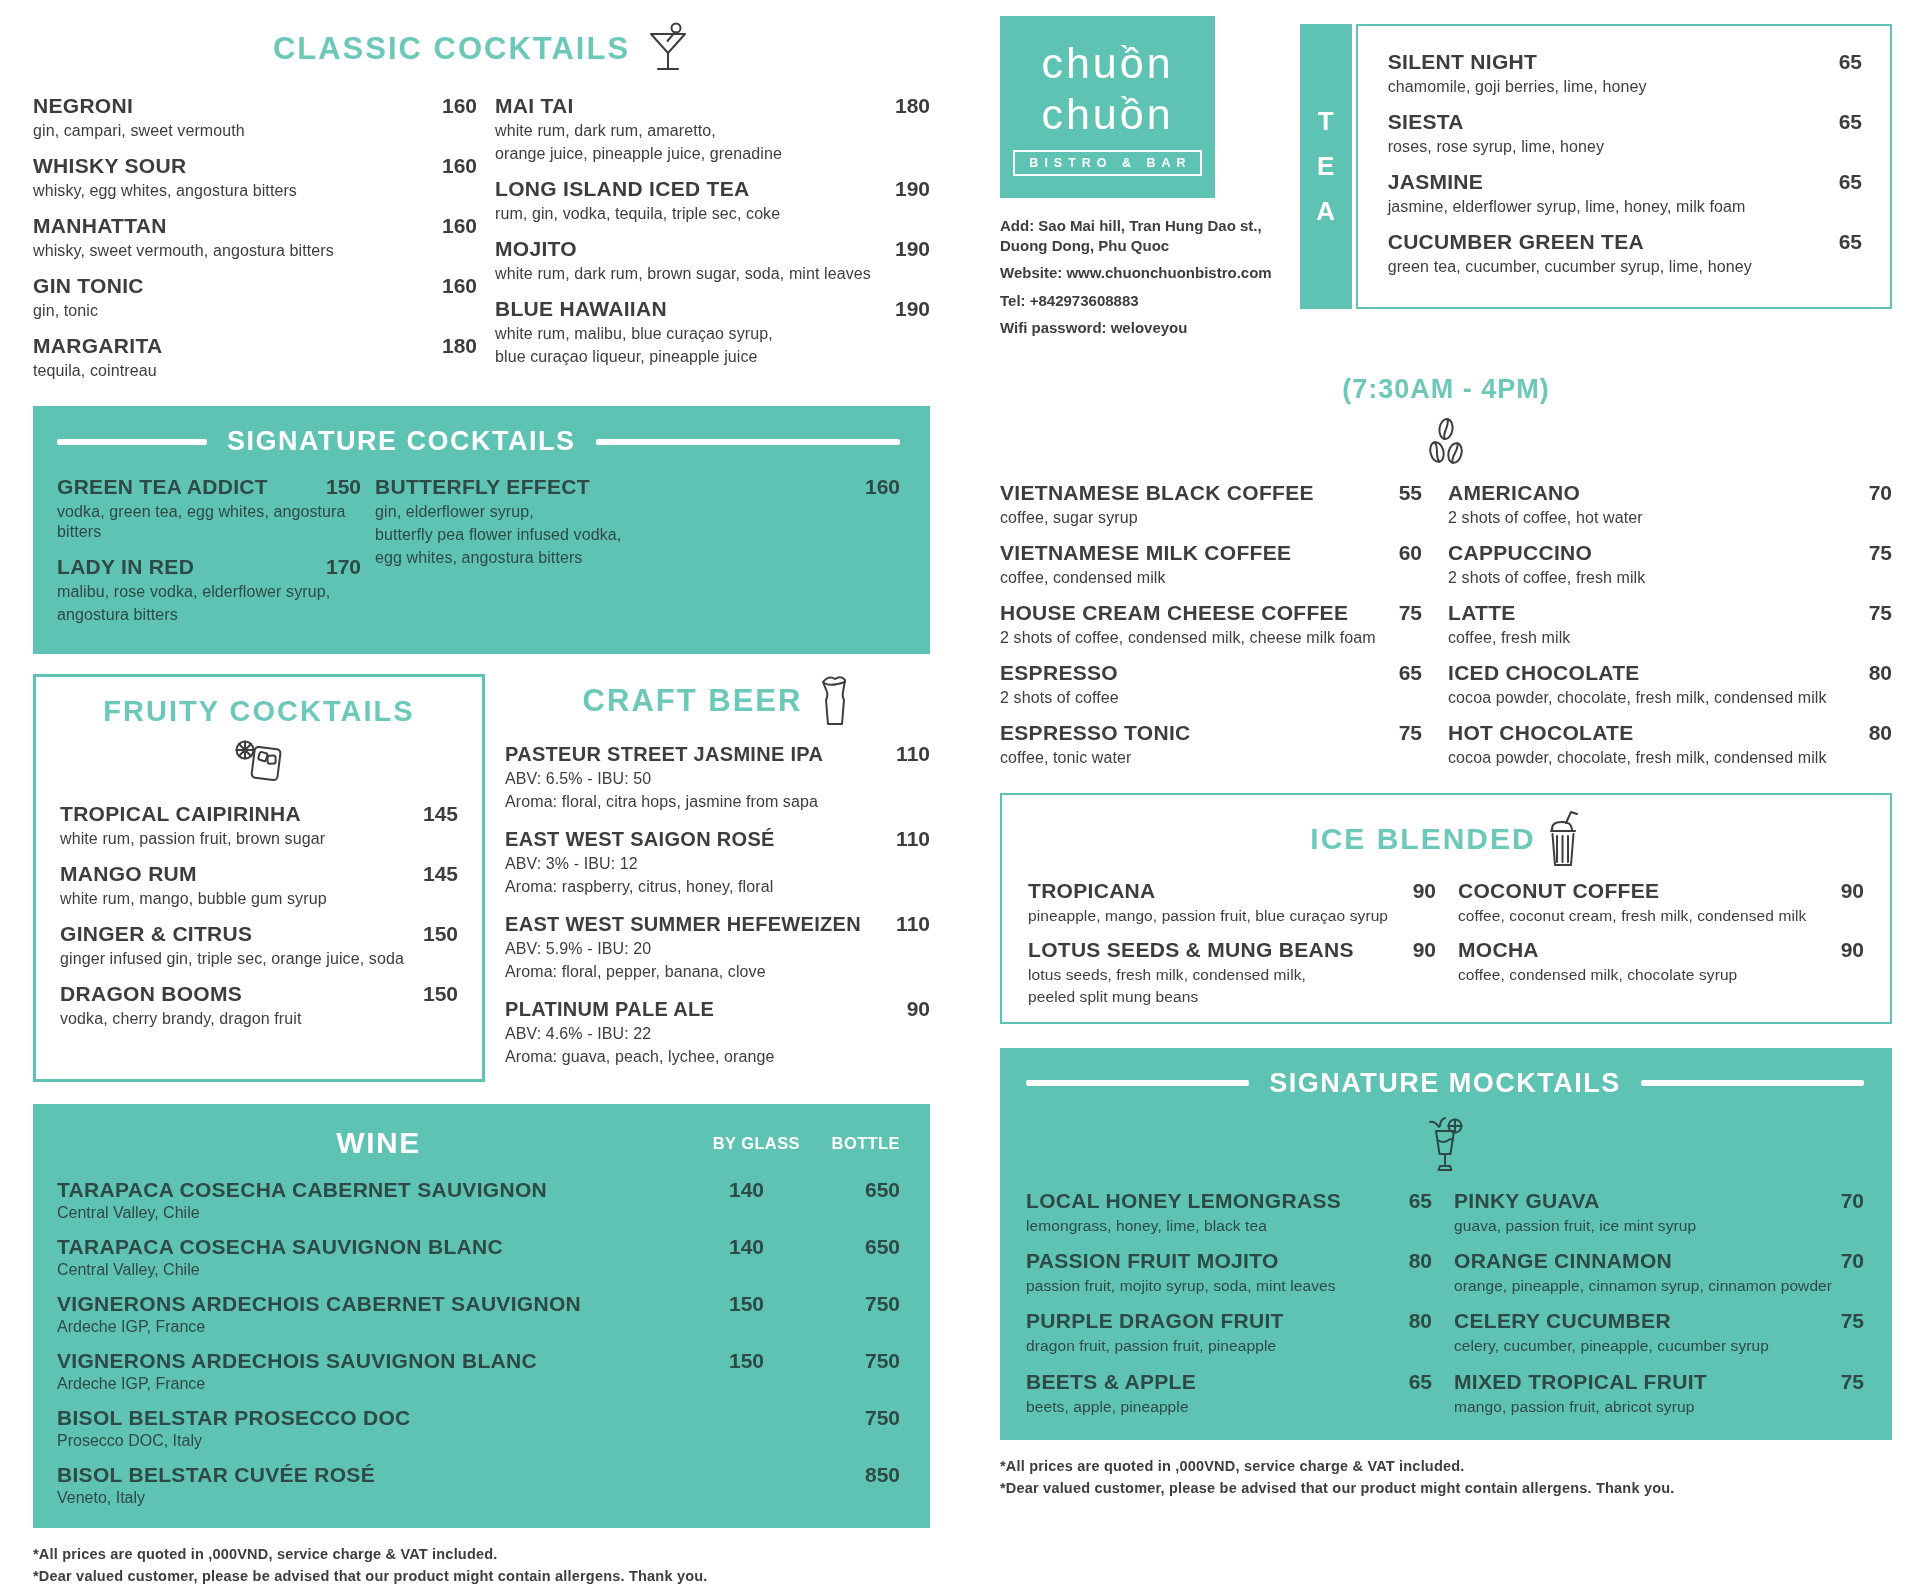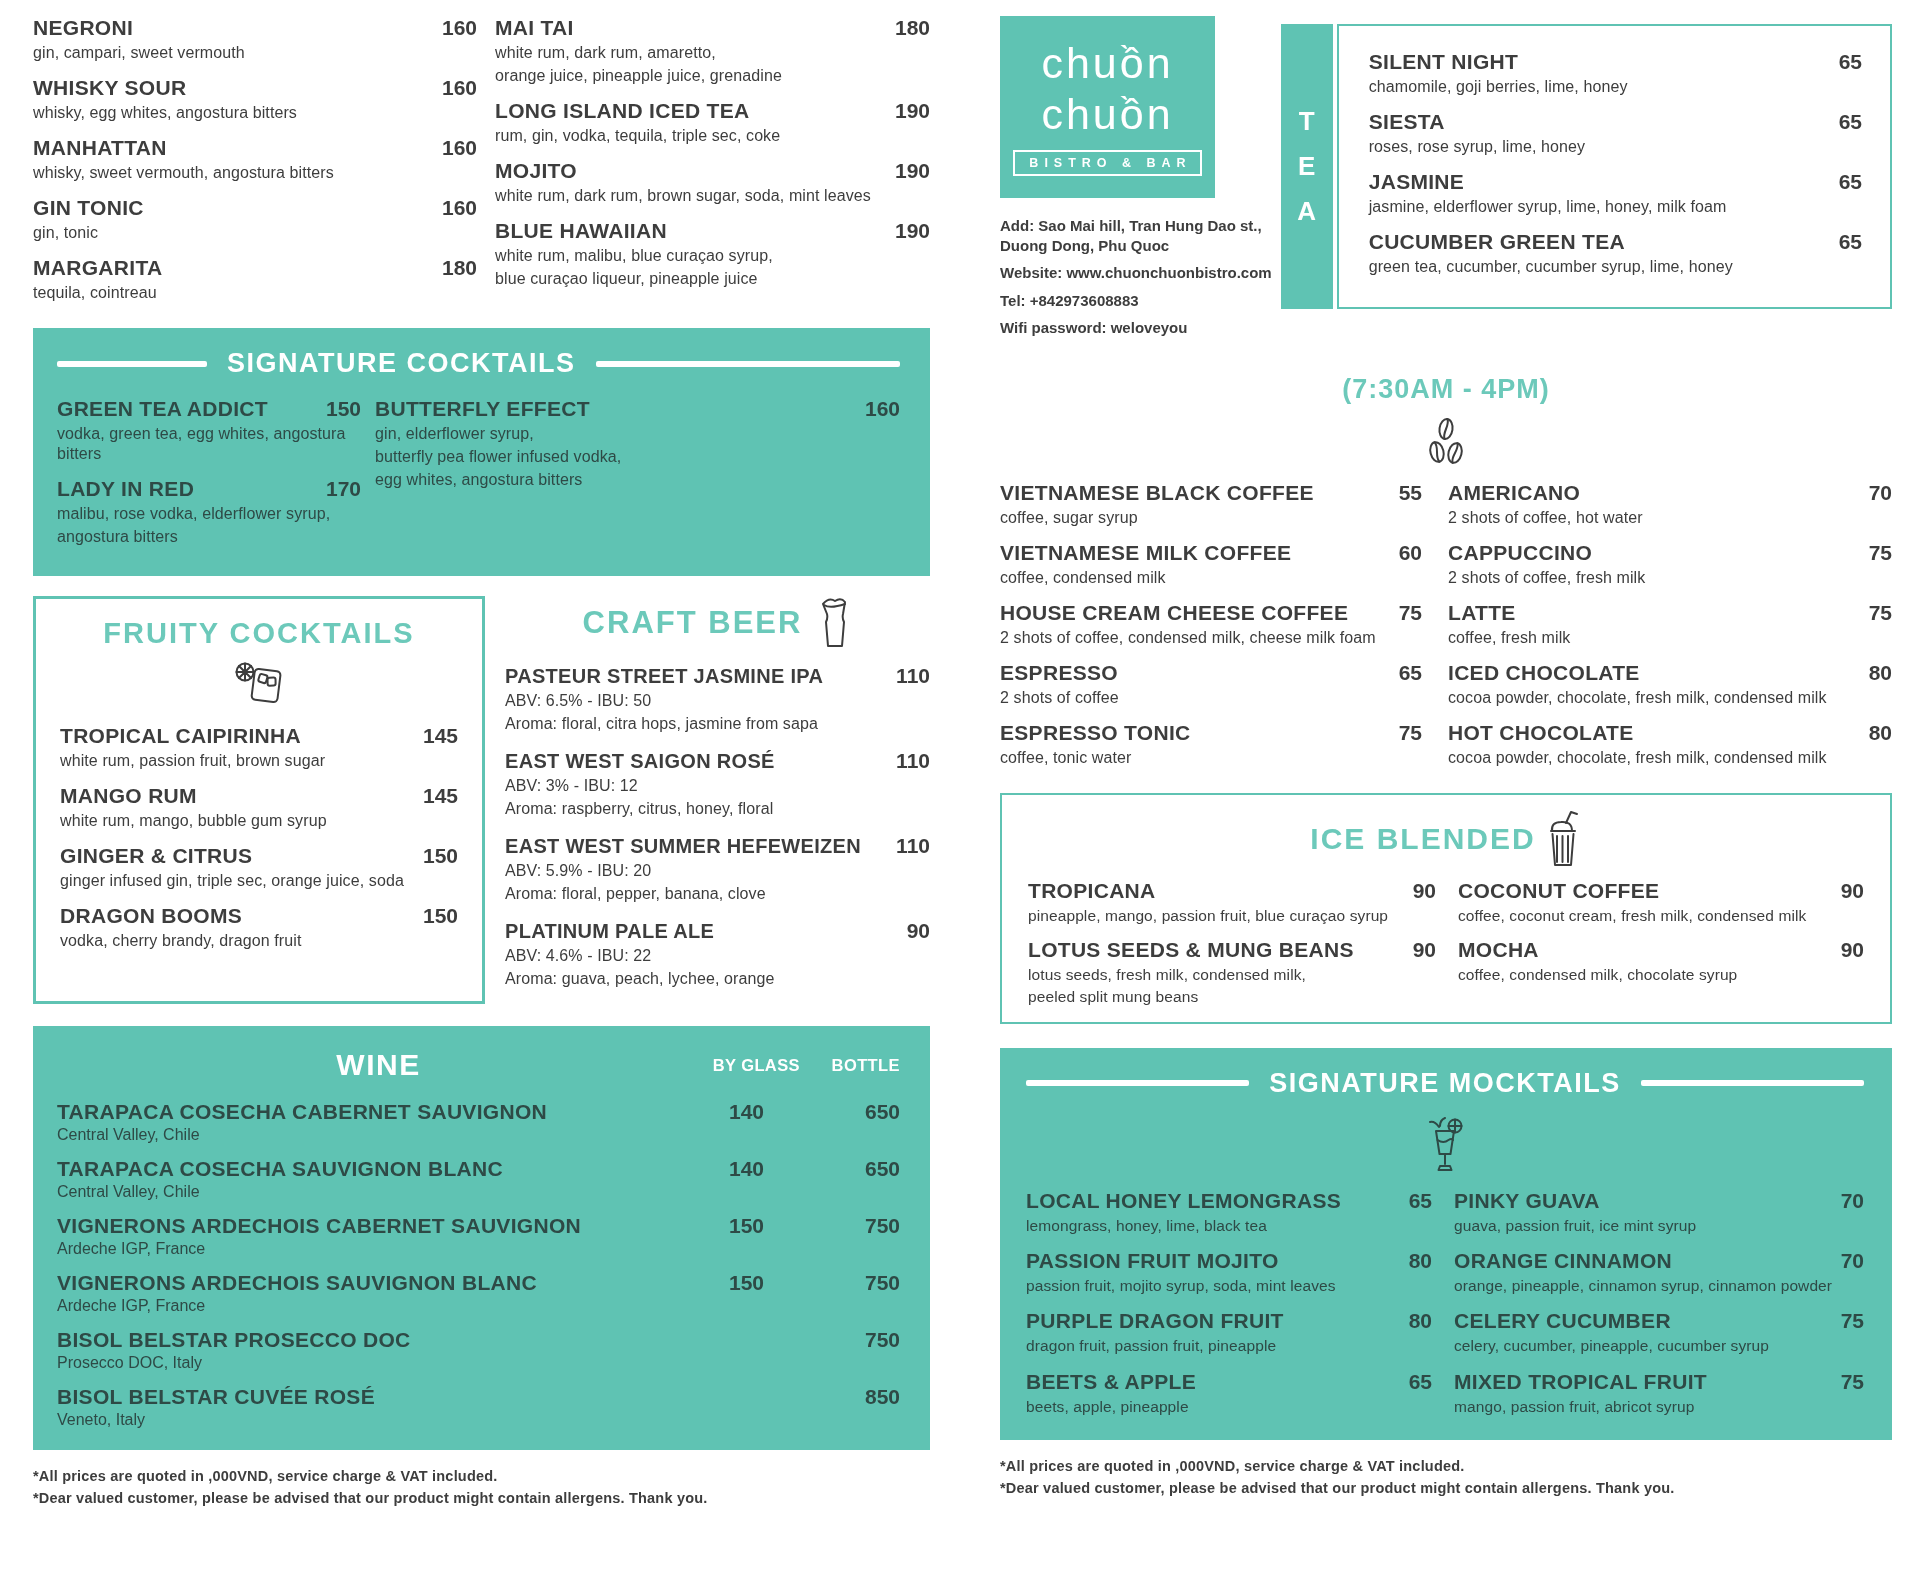--- a/index.html
+++ b/index.html
@@ -58,21 +58,21 @@
   .wine-colhead{width:100px;text-align:right;color:#ffffff;font-size:16.5px;font-weight:700;letter-spacing:.4px;}
   .wine-row{display:flex;align-items:baseline;margin-bottom:13px;gap:36px;}
   .wine-nameblock{flex:1;}
   .wine-name{font-size:21px;font-weight:700;letter-spacing:.3px;color:#2e4a46;}
   .wine-origin{font-size:16px;margin-top:2px;color:#2e4a46;}
   .wine-glass,.wine-bottle{width:100px;text-align:right;font-size:21px;font-weight:700;color:#2e4a46;}
 
   .footnotes{margin-top:16px;font-size:14.5px;font-weight:700;line-height:1.5;letter-spacing:.2px;}
 
   
-  .top-row{display:flex;gap:9px;}
+  .top-row{display:flex;gap:28px;}
   .brand{flex:0 0 244px;}
   .logo{width:215px;height:182px;background:#5fc3b3;color:#ffffff;display:flex;flex-direction:column;
     align-items:center;justify-content:center;box-sizing:border-box;}
   .logo-name{font-size:43px;letter-spacing:3px;line-height:1.18;font-weight:400;}
   .logo-badge{border:2px solid #ffffff;padding:4px 8px 4px 14px;font-size:12.5px;font-weight:700;
     letter-spacing:6px;margin-top:10px;}
   .brand-info{margin-top:18px;font-size:15px;font-weight:700;line-height:1.3;}
   .brand-info div{margin-bottom:8px;white-space:nowrap;}
   .brand-info .addr1{margin-bottom:0;}
   .tea-wrap{flex:1;display:flex;align-items:stretch;margin-top:8px;height:285px;}
@@ -105,20 +105,32 @@
   svg{display:block;}
 </style>
 </head>
 <body>
 
 <div class="page">
 
   <div class="col-left">
 
     <div class="classic">
+      <div class="section-head">
+        <span>CLASSIC COCKTAILS</span>
+        <span>
+          <svg width="44" height="54" viewBox="0 0 44 54" fill="none" stroke="#3d3d3d" stroke-width="2" stroke-linecap="round" stroke-linejoin="round">
+            <circle cx="30" cy="6" r="4.5"></circle>
+            <path d="M29 10 C26 14 24 16 21.5 19"></path>
+            <path d="M5 12 H39 L22 31 Z"></path>
+            <path d="M22 31 V46"></path>
+            <path d="M12 47 H32"></path>
+          </svg>
+        </span>
+      </div>
       <div class="cols2">
         <div class="c1">
 
             <div class="mi">
               <div class="mi-row">
                 <span class="mi-name">NEGRONI</span>
                 <span class="mi-price">160</span>
               </div>
               <div class="mi-desc">gin, campari, sweet vermouth</div>
 

